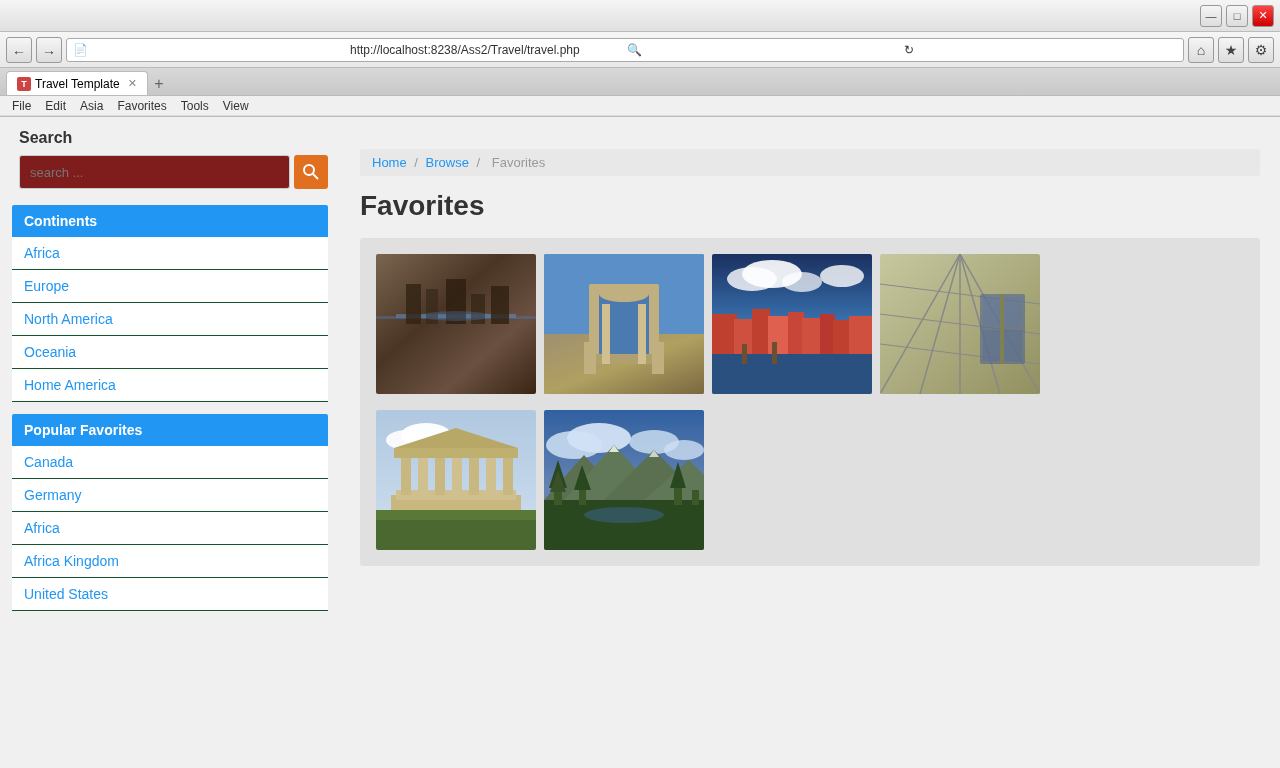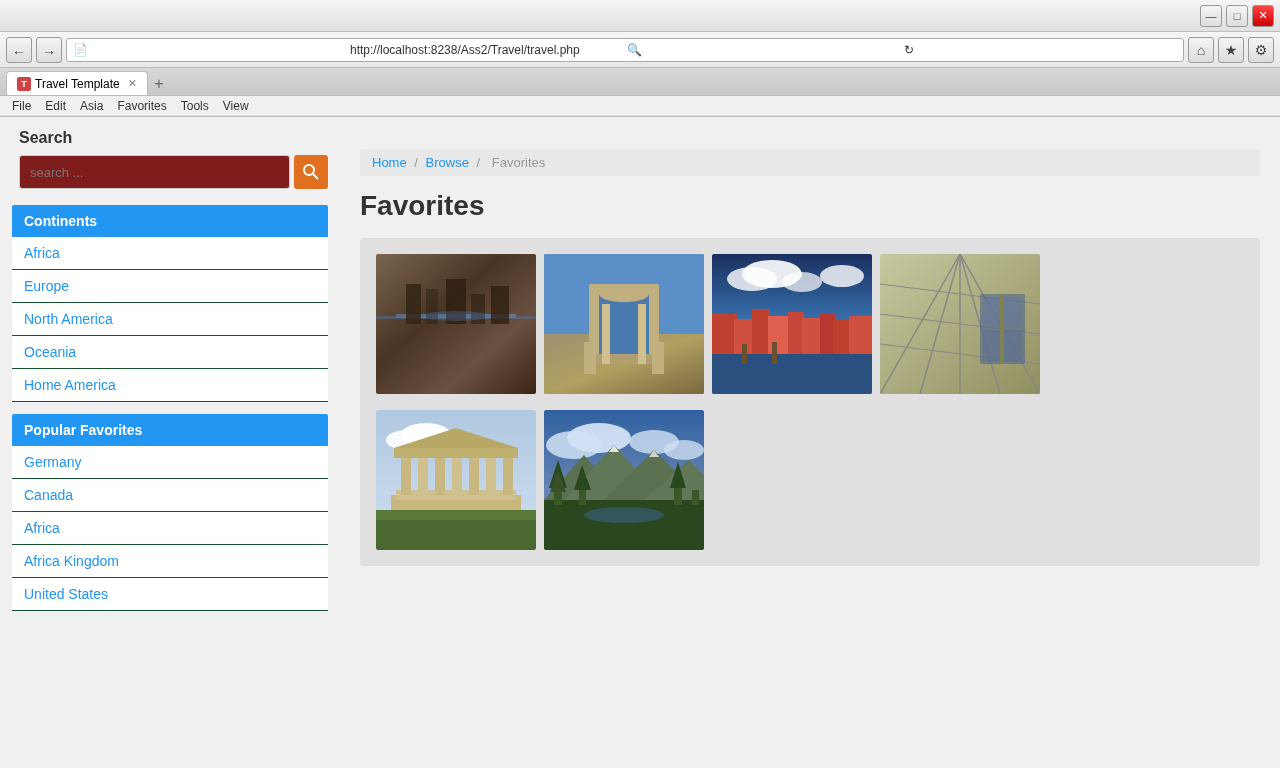--- a/index.html
+++ b/index.html
@@ -280,22 +280,22 @@
         <a class="sidebar-link">Europe</a>
         <a class="sidebar-link">North America</a>
         <a class="sidebar-link">Oceania</a>
         <a class="sidebar-link">Home America</a>
       </div>
     </div>
 
     <div class="sidebar-section">
       <div class="sidebar-header">Popular Favorites</div>
       <div class="sidebar-items">
+        <a class="sidebar-link">Canada</a>
         <a class="sidebar-link">Germany</a>
-        <a class="sidebar-link">Canada</a>
         <a class="sidebar-link">Africa</a>
         <a class="sidebar-link">Africa Kingdom</a>
         <a class="sidebar-link">United States</a>
       </div>
     </div>
 
   </div>
 
   <div class="main-content">
 

